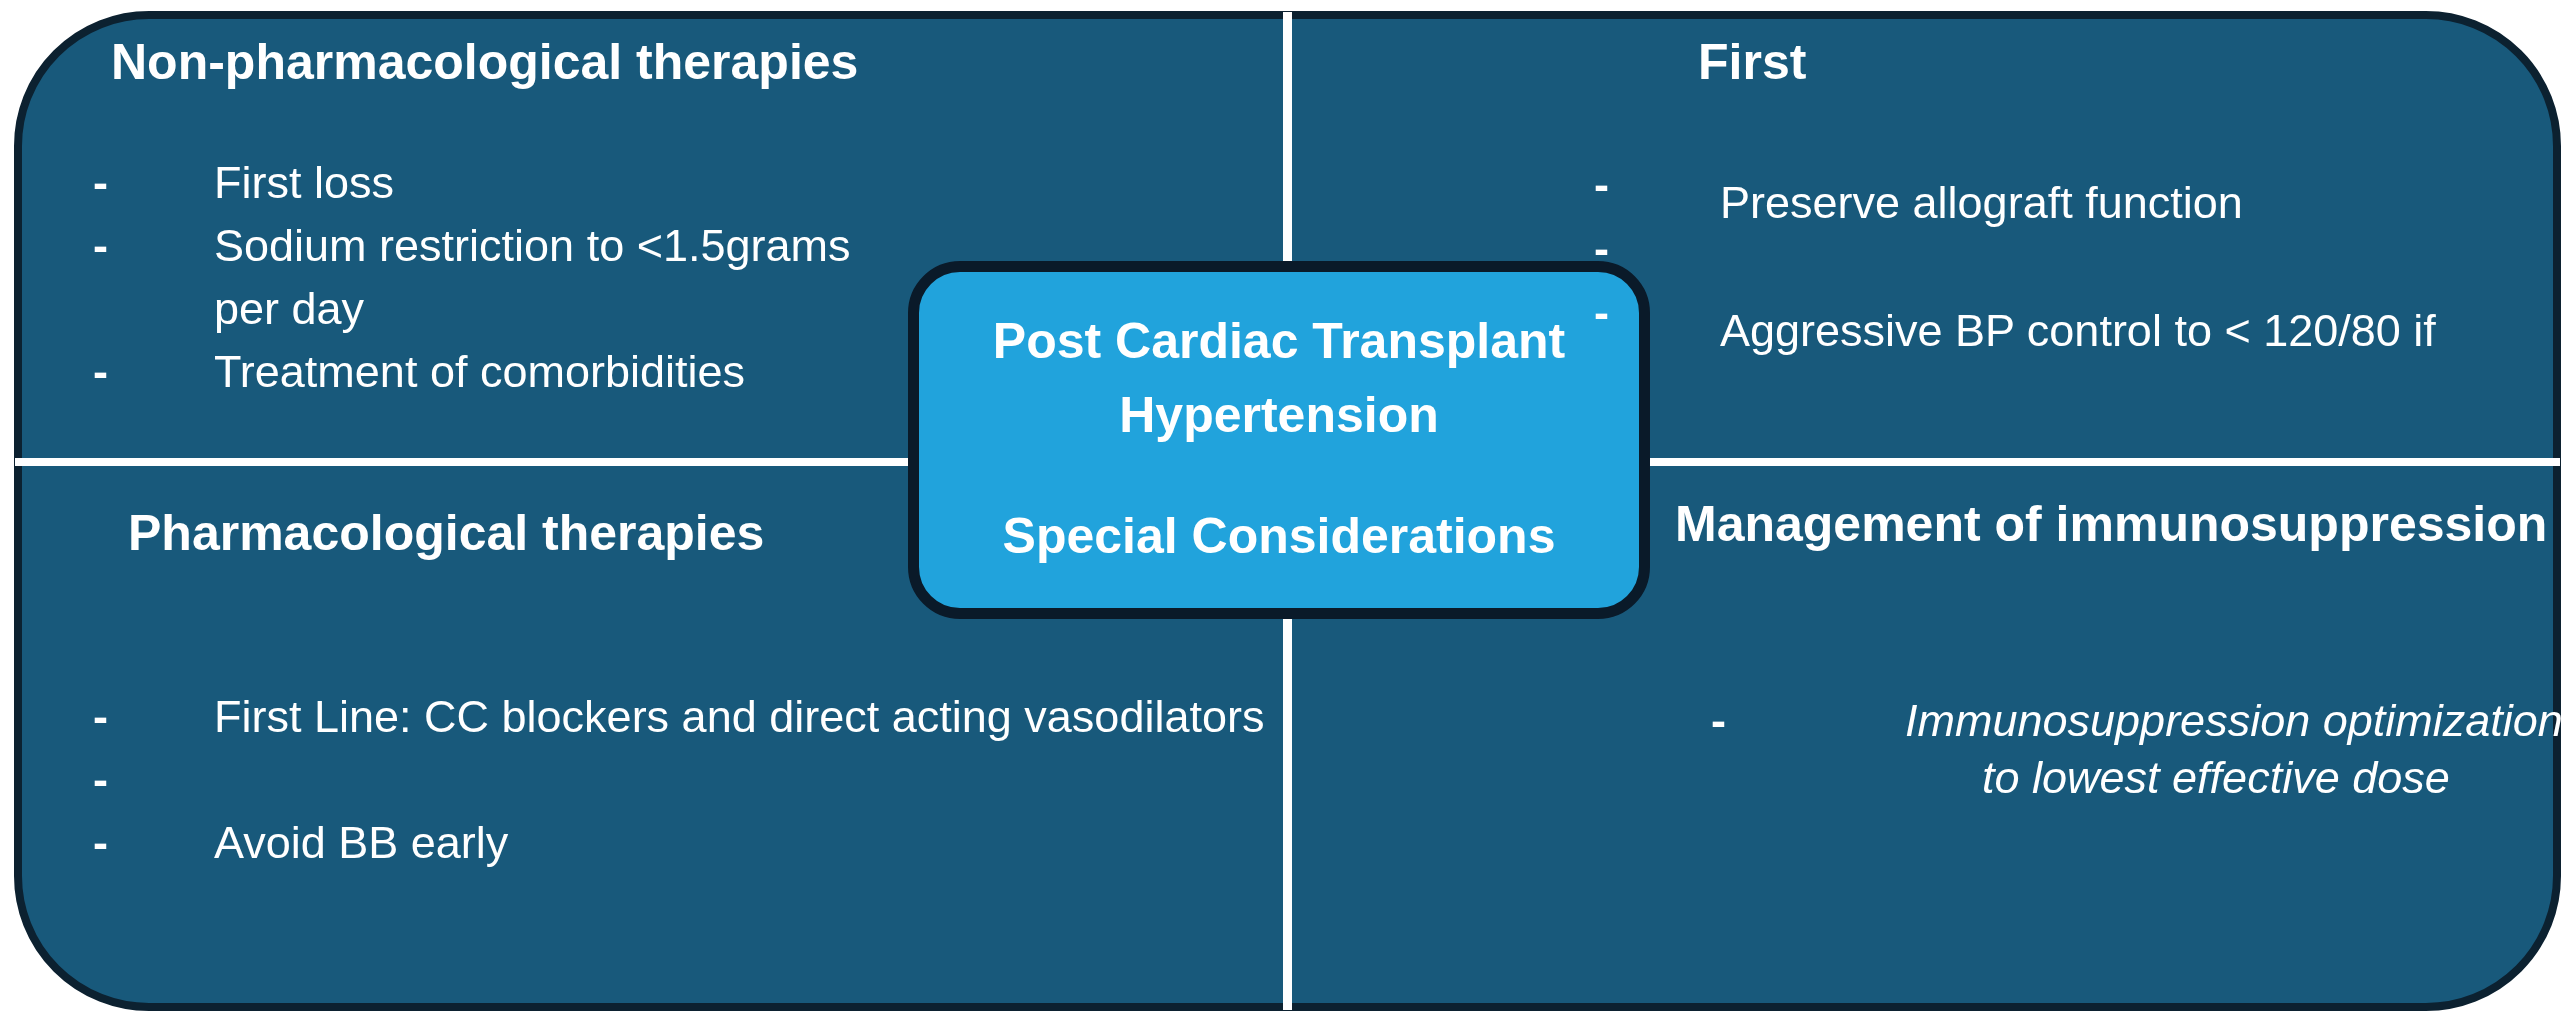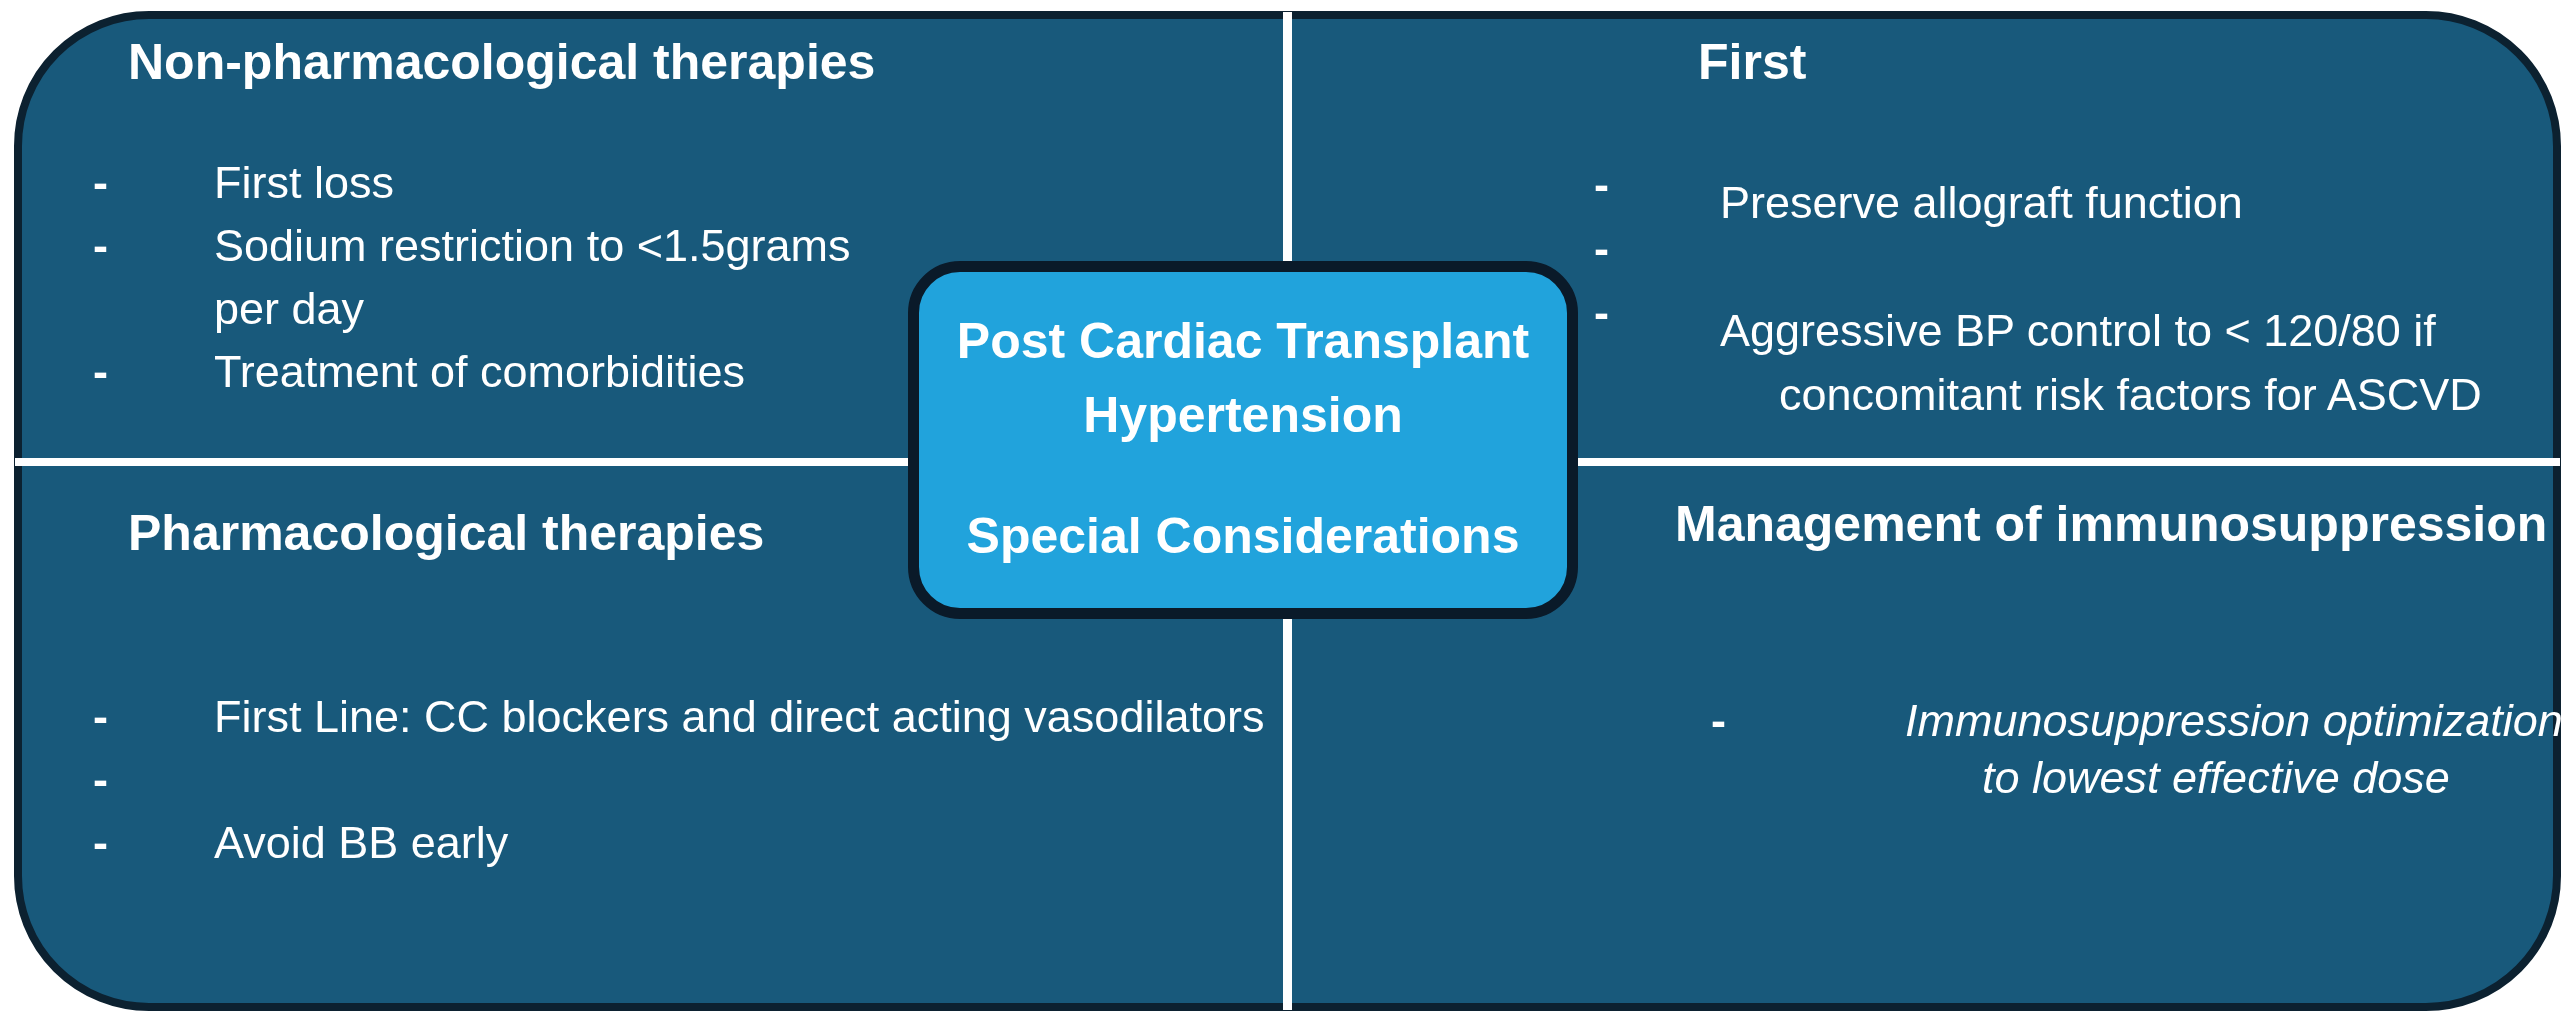--- a/index.html
+++ b/index.html
@@ -32,21 +32,21 @@
   .divider-h {
     position: absolute;
     left: 15.3px; top: 458px;
     width: 2545px; height: 8px;
     background: #ffffff;
     z-index: 1;
   }
   .center-box {
     position: absolute;
     left: 908px; top: 261px;
-    width: 670px; height: 358px;
+    width: 742px; height: 358px;
     background: #21a3dc;
     border: 11.7px solid #0a1a29;
     border-radius: 52px;
     box-sizing: border-box;
     z-index: 2;
     text-align: center;
     font-weight: bold;
     font-size: 50px;
     line-height: 74px;
     padding-top: 32px;
@@ -54,21 +54,21 @@
   .cb-line3 { margin-top: 47px; }
   .qh {
     position: absolute;
     margin: 0;
     font-weight: bold;
     font-size: 50px;
     line-height: 61px;
     white-space: nowrap;
     z-index: 3;
   }
-  .qh-tl { left: 128px;  top: 32px; text-align: center;  }
+  .qh-tl { left: 111px;  top: 32px; text-align: center;  }
   .qh-tr { left: 1698px; top: 32px;  }
   .qh-bl { left: 128px;  top: 503px; }
   .qh-br { left: 1675px; top: 494px; }
   .row {
     position: absolute;
     left: 0; width: 100%;
     height: 63px;
     line-height: 63px;
     font-size: 45px;
     white-space: nowrap;
@@ -126,24 +126,20 @@
     <span class="marker">-</span>
     <span class="text">Preserve allograft function</span>
   </div>
   <div class="row qrt" style="top:217px">
     <span class="marker">-</span>
   </div>
   <div class="row qrt" style="top:281px">
     <span class="marker">-</span>
     <span class="text">Aggressive BP control to &lt; 120/80 if</span>
   </div>
-  <div class="row qrt" style="top:345px">
-    <span class="marker"></span>
-    <span class="text indent">concomitant risk factors for ASCVD</span>
-  </div>
 
   <div class="row ql" style="top:685px">
     <span class="marker">-</span>
     <span class="text">First Line: CC blockers and direct acting vasodilators</span>
   </div>
   <div class="row ql" style="top:748px">
     <span class="marker">-</span>
   </div>
   <div class="row ql" style="top:811px">
     <span class="marker">-</span>

